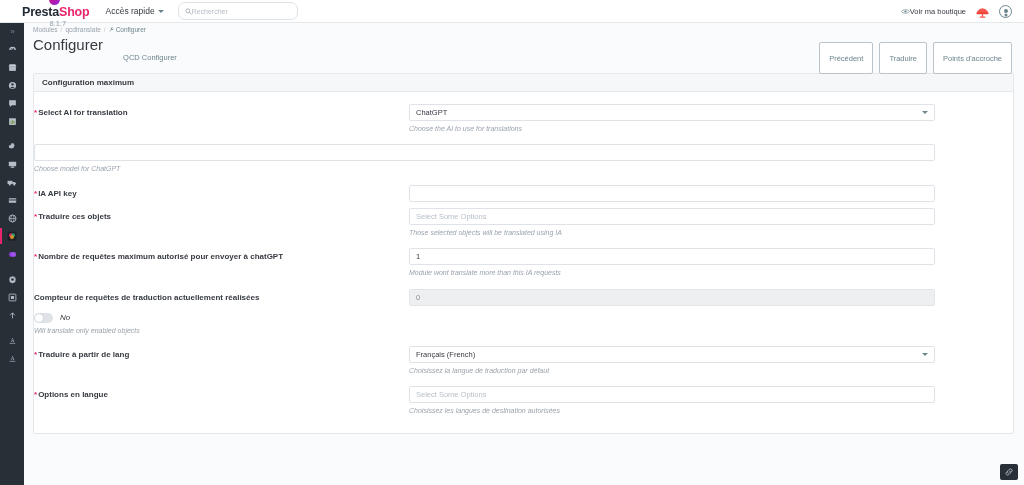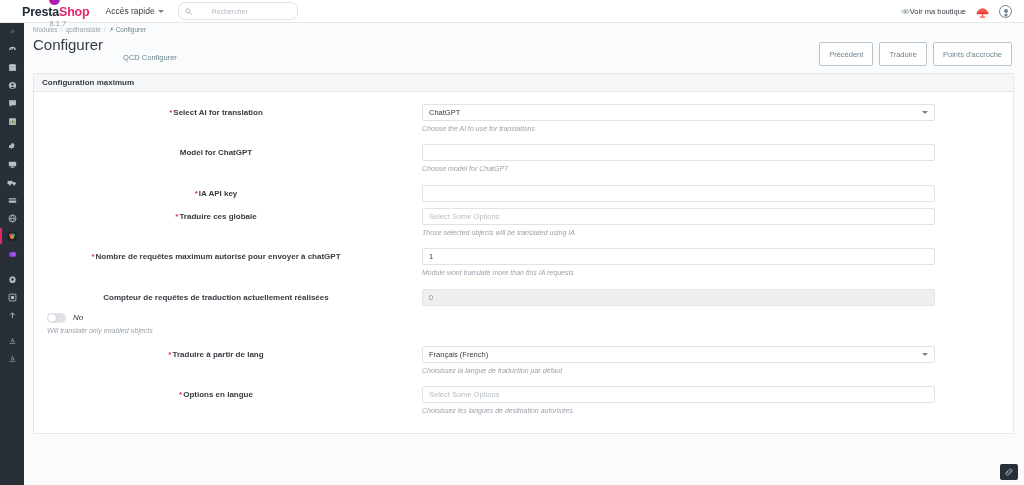--- a/index.html
+++ b/index.html
@@ -31,21 +31,21 @@
   .ps-word .b { color: #e6256c; }
   .ps-ver { font-size: 7.5px; color: #9aa3ab; margin-left: 4px; }
   .quick {
     font-size: 8.5px; color: #363a41; margin-left: 16px;
     display: flex; align-items: center; gap: 3px; cursor: pointer;
   }
   .caret { width:0;height:0;border-left:3px solid transparent;border-right:3px solid transparent;border-top:3.5px solid #6c868e; }
   .search-wrap {
     margin-left: 14px; width: 120px; height: 18px;
     border: 1px solid #dfe3e8; border-radius: 7px; background: #fff;
-    display: flex; align-items: center; padding: 0 6px; gap: 20px;
+    display: flex; align-items: center; padding: 0 6px; gap: 0;
   }
   .search-wrap svg { flex: 0 0 auto; }
   .search-input {
     border: none; outline: none; font-size: 7px; color: #6c868e;
     background: transparent; width: 100%; font-family: inherit;
   }
   .search-input::placeholder { color: #b5bcc4; }
   .topbar-right {
     margin-left: auto; margin-right: 12px;
     display: flex; align-items: center; gap: 9px;
@@ -98,45 +98,45 @@
   .breadcrumb .cur { color: #6c868e; display: flex; align-items: center; gap: 2px; }
   .title-row {
     display: flex; align-items: flex-start; padding: 0 12px 0 9px; height: 33px;
   }
   .title-block { display: flex; align-items: baseline; }
   .page-title { font-size: 15px; color: #363a41; font-weight: normal; }
   .page-sub { font-size: 7.5px; color: #6c868e; margin-left: 20px; position: relative; top: 10px; }
   .actions { margin-left: auto; display: flex; gap: 6px; padding-top: 6px; }
   .btn {
     border: 1px solid #bbc4ca; background: #fff; border-radius: 2px;
-    font-size: 7.5px; color: #6c868e; padding: 0 9px; height: 24px;
+    font-size: 7.5px; color: #6c868e; padding: 0 9px; height: 32px;
     display: flex; align-items: center; cursor: pointer; font-family: inherit;
     white-space: nowrap;
   }
 
   
   .panel {
     margin: 4px 10px 0 9px; background: #fff;
     border: 1px solid #e5e8eb; border-radius: 2px;
   }
   .panel-head {
     height: 18px; border-bottom: 1px solid #e5e8eb; background: #f6f7f8;
     display: flex; align-items: center; padding-left: 8px;
     font-size: 8px; color: #363a41; font-weight: bold;
   }
   .panel-body { padding: 12px 0 6px 0; }
 
   .form-row { display: flex; margin-bottom: 2px; }
   .form-label {
-    width: 375px; flex: 0 0 375px; text-align: center;
+    width: 375px; flex: 0 0 375px; text-align: left;
     font-size: 8px; color: #363a41; font-weight: bold;
     padding-right: 11px; padding-top: 4px; line-height: 1.25;
   }
   .req { color: #e6256c; font-weight: bold; margin-right: 1px; }
-  .form-field { flex: 1 1 auto; padding-right: 78px; margin-left: 13px; }
+  .form-field { flex: 1 1 auto; padding-right: 78px; }
 
   .inp {
     width: 100%; height: 17px; border: 1px solid #dfe3e8; border-radius: 2px;
     background: #fff; font-size: 7.5px; color: #363a41;
     padding: 0 6px; outline: none; font-family: inherit; display: block;
   }
   .inp::placeholder { color: #b9c0c7; }
   .inp.disabled { background: #eeeff0; color: #8a9299; border-color: #e2e5e8; }
   .sel-wrap { position: relative; }
   .sel-wrap .arrow {
@@ -375,42 +375,39 @@
           <div class="form-field">
             <div class="sel-wrap">
               <input class="inp" type="text" readonly="" value="ChatGPT" style="">
               <span class="arrow"></span>
             </div>
             <div class="hint">Choose the AI to use for translations</div>
           </div>
         </div>
 
         <div class="form-row">
-          <div class="form-label">
-            <span>Model for ChatGPT</span>
-          </div>
           <div class="form-field">
             <input class="inp" type="text" value="" style="">
             <div class="hint">Choose model for ChatGPT</div>
           </div>
         </div>
 
         <div class="form-row">
           <div class="form-label">
             <span class="req">*</span><span>IA API key</span>
           </div>
           <div class="form-field">
             <input class="inp" type="text" value="" style="">
             <div class="hint tight"></div>
           </div>
         </div>
 
         <div class="form-row">
           <div class="form-label">
-            <span class="req">*</span><span>Traduire ces globale</span>
+            <span class="req">*</span><span>Traduire ces objets</span>
           </div>
           <div class="form-field">
             <input class="inp" type="text" placeholder="Select Some Options" style="">
             <div class="hint">Those selected objects will be translated using IA</div>
           </div>
         </div>
 
         <div class="form-row">
           <div class="form-label">
             <span class="req">*</span><span>Nombre de requêtes maximum autorisé pour envoyer à chatGPT</span>

